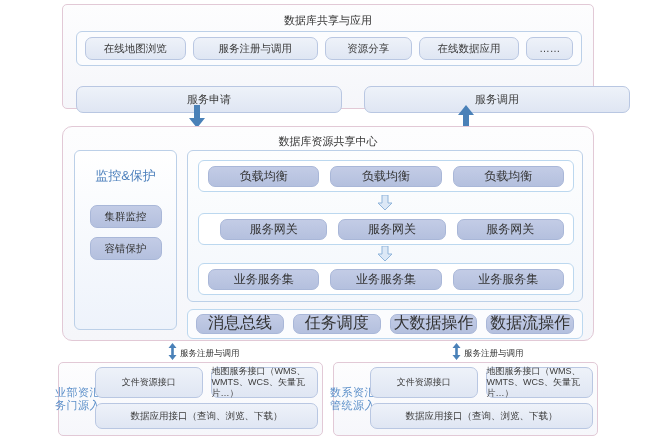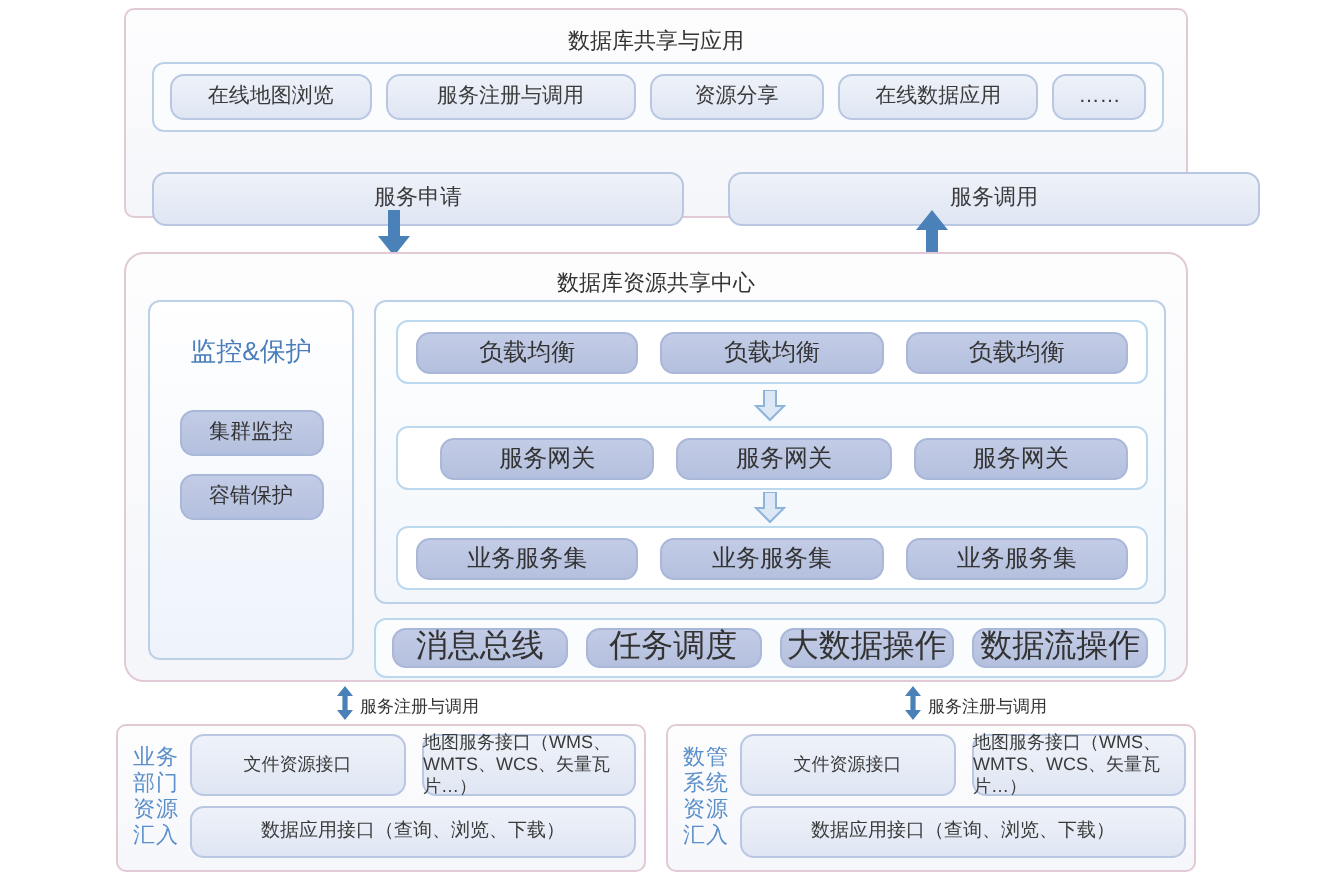--- a/index.html
+++ b/index.html
@@ -215,21 +215,21 @@
     display: flex;
     padding: 4px;
   }
   #bottom-left { left: 58px; }
   #bottom-right { left: 333px; }
 
   .vlabel {
     width: 30px;
     flex: 0 0 30px;
     display: flex;
-    flex-direction: column;
+    flex-direction: row;
     align-items: center;
     justify-content: center;
     font-size: 11px;
     color: #5b8fc9;
     line-height: 1.18;
     letter-spacing: 0.5px;
   }
   .vlabel span { display: block; }
 
   .bottom-body {

